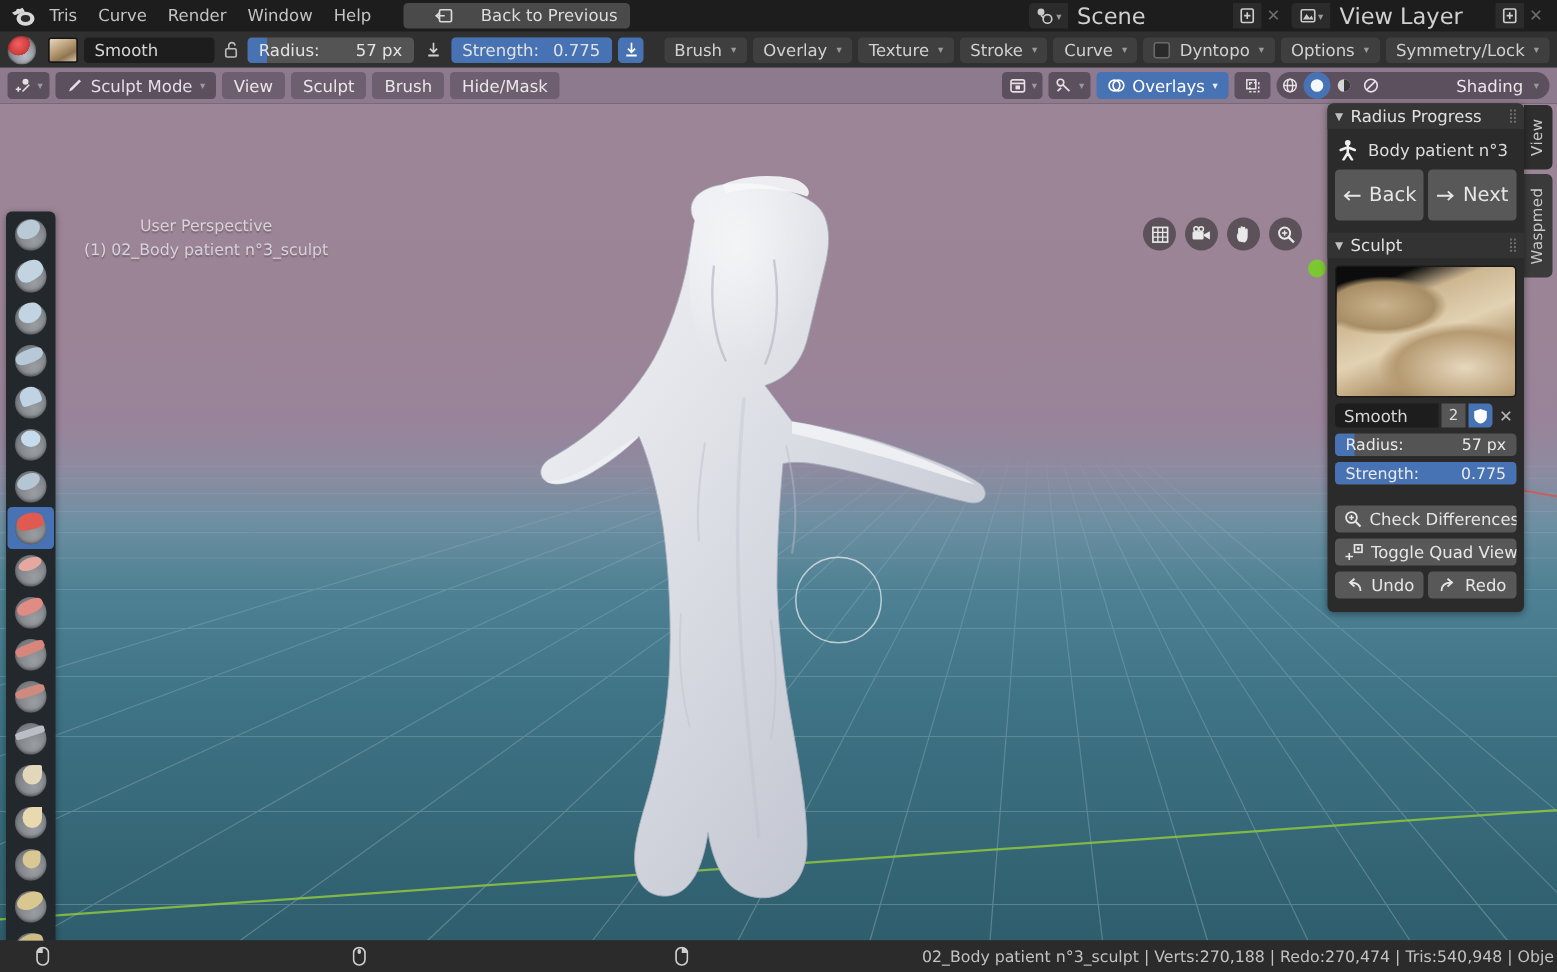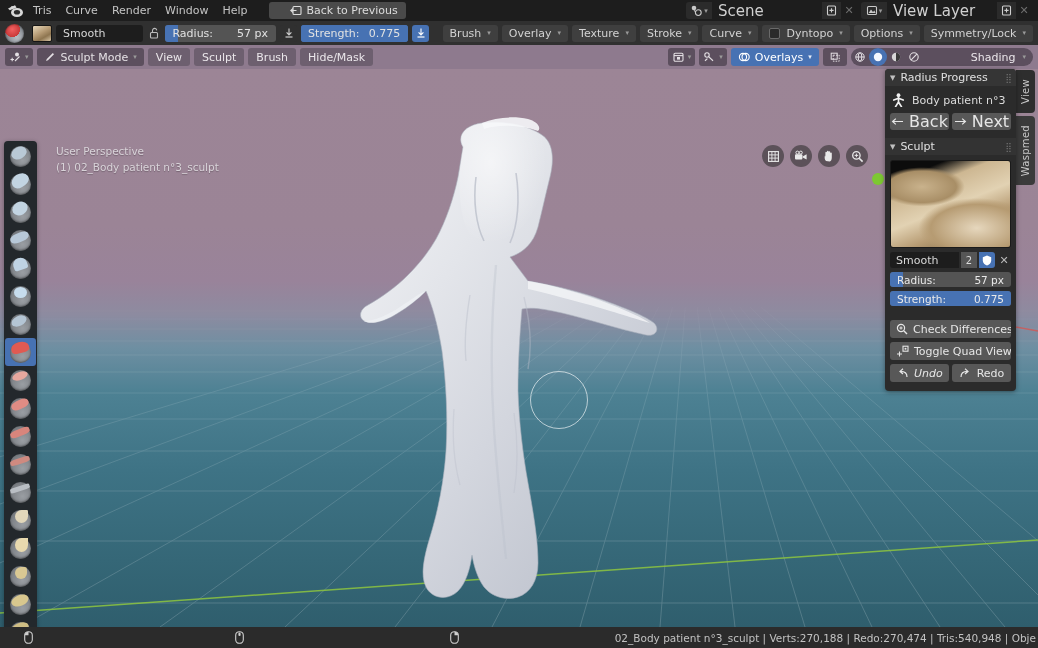--- a/index.html
+++ b/index.html
@@ -16,21 +16,21 @@
   .topbar {
     position:absolute; left:0; top:0; width:1038px; height:21px;
     background:#1d1d1d; display:flex; align-items:center; padding-left:4px;
   }
   .blender-logo { width:22px; height:18px; display:flex; align-items:center; justify-content:center; }
   .menu-item {
     padding:2px 7px; color:#c4c4c4; font-size:11px; border-radius:3px; cursor:default;
     white-space:nowrap;
   }
   .back-btn {
-    display:flex; align-items:center; gap:5px; margin-left:14px;
+    display:flex; align-items:center; gap:19px; margin-left:14px;
     background:#4a4a4a; border-radius:3px; padding:2px 8px 2px 21px;
     color:#dcdcdc; font-size:11px; height:17px;
   }
   .topbar-right {
     margin-left:auto; display:flex; align-items:center; gap:4px; padding-right:6px;
   }
   .scene-block { display:flex; align-items:center; height:17px; }
   .sb-icon {
     background:#2b2b2b; border-radius:3px 0 0 3px; height:17px; width:26px;
     display:flex; align-items:center; justify-content:center; gap:1px;
@@ -132,21 +132,21 @@
     border-radius:3px;
   }
   .tool-cell.sel { background:#4772b3; }
   .tb-ball { width:21px; height:21px; border-radius:50%; position:relative;
              background:radial-gradient(circle at 60% 68%, #9a9ea3 0%, #7e8287 60%, #63676c 100%);
              box-shadow:inset 0 -1px 2px rgba(0,0,0,.4); }
   .tb-cap { position:absolute; border-radius:50%; }
 
   
   .vp-text { position:absolute; left:56px; top:74px; color:#d9d3d9; font-size:10.5px; line-height:16px; z-index:15;
-             text-shadow:0 1px 1px rgba(0,0,0,.25); }
+             text-shadow:0 1px 1px rgba(0,0,0,.25);text-align:center; }
 
   
   .navbtns { position:absolute; right:170px; top:76px; display:flex; gap:6px; z-index:15; }
   .navbtn { width:22px; height:22px; border-radius:50%; background:rgba(40,40,40,.55);
             display:flex; align-items:center; justify-content:center; }
   .axis-gizmo { position:absolute; right:115px; top:72px; width:56px; height:56px; z-index:15; }
   .axis-dot { position:absolute; border-radius:50%; display:flex; align-items:center;
               justify-content:center; font-size:8px; font-weight:bold; color:#1a1a1a; }
 
   .brush-cursor {
@@ -164,22 +164,22 @@
     height:17px; background:#353535; border-radius:4px 4px 0 0; display:flex;
     align-items:center; padding:0 5px; gap:5px; color:#e0e0e0; font-size:11px;
   }
   .panel-head.inner { background:#333333; border-radius:0; margin-top:3px; }
   .tri { font-size:7px; color:#c0c0c0; }
   .grip { margin-left:auto; color:#6d6d6d; font-size:9px; letter-spacing:-1px; }
   .panel-body { padding:5px; display:flex; flex-direction:column; gap:4px; }
   .pat-row { display:flex; align-items:center; gap:7px; padding:2px 2px; color:#dcdcdc; font-size:11px; }
   .nav-row { display:flex; gap:3px; }
   .nav-btn {
-    flex:1; height:17px; background:#585858; border-radius:3px; display:flex;
-    align-items:center; justify-content:center; gap:5px; color:#e6e6e6; font-size:16px;
+    flex:1; height:34px; background:#585858; border-radius:3px; display:flex;
+    align-items:center; justify-content:center; gap:5px; color:#e6e6e6; font-size:13px;
   }
   .thumb {
     width:100%; height:88px; border-radius:3px; border:1px solid #1a1a1a; overflow:hidden;
     background:#0b0b0b; position:relative;
   }
   .thumb-img { position:absolute; inset:0;
     background:
       radial-gradient(ellipse 60% 38% at 26% 30%, #c9b28c 0%, #a88e66 48%, transparent 60%),
       radial-gradient(ellipse 70% 50% at 72% 78%, #e6d7bd 0%, #b69b72 55%, transparent 70%),
       linear-gradient(158deg, #0c0c0c 0%, #0c0c0c 16%, #cdb792 30%, #e2d2b3 52%, #b89d75 70%, #8d7550 85%, #6b5738 100%);
@@ -811,21 +811,21 @@
           <svg width="13" height="12" viewBox="0 0 13 12">
             <path d="M1 9 H6 M3.5 6.6 V11.4" stroke="#e6e6e6" stroke-width="1.1"></path>
             <rect x="7" y="1.2" width="5" height="5" fill="none" stroke="#e6e6e6" stroke-width="1.1"></rect>
             <circle cx="9.5" cy="3.7" r="1" fill="#e6e6e6"></circle>
           </svg>
         </span>
         <span>Toggle Quad View</span>
       </div>
 
       <div style="display:flex; gap:3px;">
-        <div class="act-btn" style="flex:1; justify-content:flex-start;font-style:italic;">
+        <div class="act-btn" style="flex:1; justify-content:center;">
           <span>
             <svg width="13" height="11" viewBox="0 0 13 11">
               <path d="M11 9 C11 5.4 8.6 3.4 4.6 3.4 M7 0.8 L4 3.4 L7 6" stroke="#e6e6e6" stroke-width="1.2" fill="none"></path>
             </svg>
           </span>
           <span>Undo</span>
         </div>
         <div class="act-btn" style="flex:1; justify-content:center;">
           <span>
             <svg width="13" height="11" viewBox="0 0 13 11">

